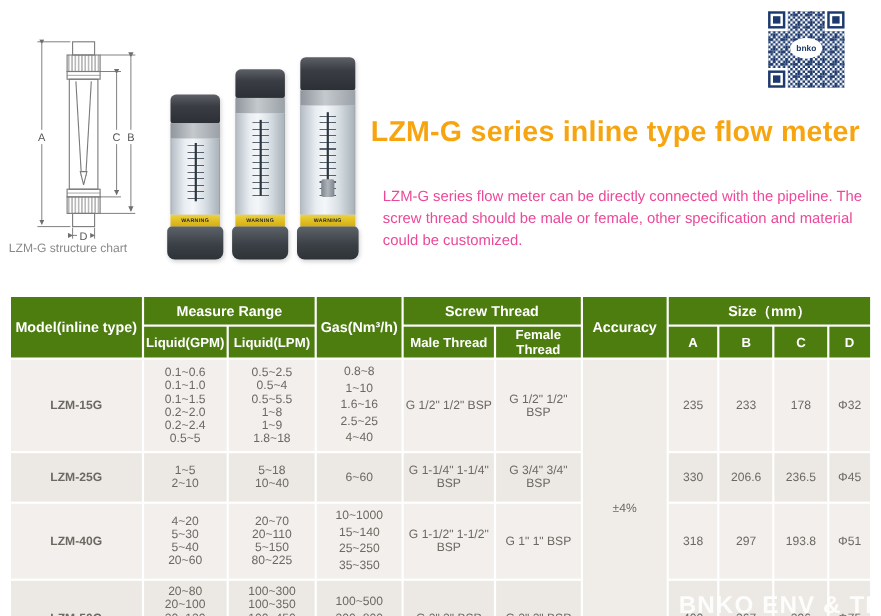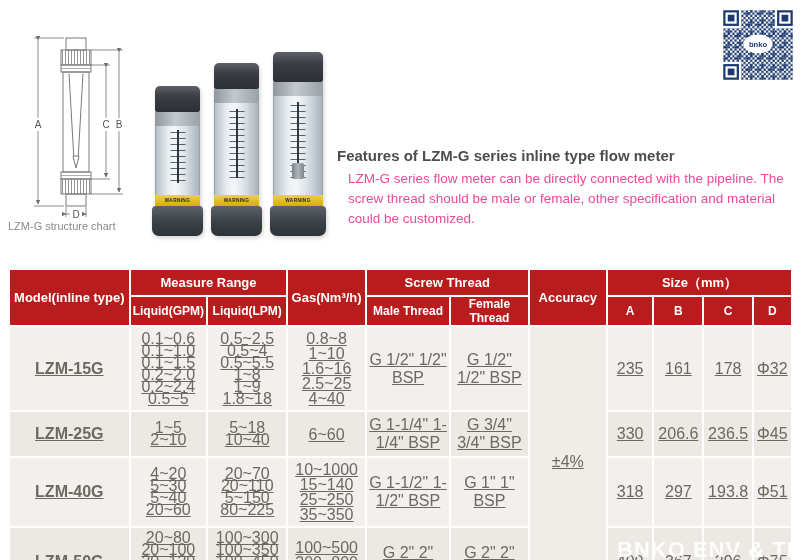--- a/index.html
+++ b/index.html
@@ -31,37 +31,37 @@
     background:repeating-linear-gradient(to bottom,rgba(40,52,64,.75) 0 1px,transparent 1px 6px); }
   .m-float { position:absolute; left:50%; transform:translateX(-50%); bottom:16%; width:12px; height:16px;
     background:linear-gradient(90deg,#7d858c,#aeb5ba,#7d858c); border-radius:2px; }
   .m-warn { height:11px; background:linear-gradient(180deg,#edd23f,#d4ae0e); overflow:hidden; text-align:center; }
   .m-warn span { display:block; font-size:7px; line-height:11px; font-weight:bold; color:#23272b;
     transform:scale(.68); letter-spacing:.5px; }
   .m-base { height:30px; margin:0 -3px; background:linear-gradient(180deg,#5c6269 0%,#3b4046 55%,#2e3338 100%);
     border-radius:4px 4px 7px 7px; }
 
   
-  .qr { position:absolute; left:721px; top:8px; width:74px; height:74px; }
+  .qr { position:absolute; left:696px; top:8px; width:74px; height:74px; }
   .qr svg { display:block; width:74px; height:74px; }
 
   
   .title { position:absolute; left:337px; top:104px; width:460px; font-size:26px; font-weight:bold;
     color:#F6A511; letter-spacing:.2px; }
   .features-heading { position:absolute; left:337px; top:147px; width:460px; font-size:15px; font-weight:bold; color:#4d4d4d; }
   .features-body { position:absolute; left:348px; top:169px; width:460px; font-size:13.5px; line-height:20px; color:#ec4899; }
 
   
   .tech-heading { position:absolute; left:8px; top:243px; font-size:14.5px; font-weight:bold; color:#4d4d4d; }
   table.spec { position:absolute; left:8px; top:268px; width:785px; table-layout:fixed;
     border-collapse:separate; border-spacing:2px; background:#fff; }
-  table.spec th { background:#b91c1c; color:#fff; font-weight:bold; vertical-align:middle; text-align:center; }
+  table.spec th { background:#4d7c0f; color:#fff; font-weight:bold; vertical-align:middle; text-align:center; }
   .h1 th { font-size:13px; height:25px; }
   .h2 th { font-size:12px; height:21px; }
-  table.spec td { vertical-align:middle; text-align:center; color:#6c6862; font-size:16px; padding:4px 2px;text-decoration:underline; }
+  table.spec td { vertical-align:middle; text-align:center; color:#6c6862; font-size:11px; padding:4px 2px; }
   tbody tr:nth-child(odd) td { background:#F2EFEC; }
   tbody tr:nth-child(even) td { background:#ECE9E5; }
   td.acc { background:#F0EDE9 !important; font-size:11px; }
   td.model { font-weight:bold; font-size:12.5px; color:#4e4b48; }
   td.lines { white-space:pre-line; line-height:12px; }
   td.loose { line-height:15px;margin-left:36px; }
   td.thread { font-size:10.5px; padding:4px 6px; }
   tr.r1 { height:70px; } tr.r2 { height:44px; } tr.r3 { height:60px; } tr.r4 { height:66px; }
 
   .watermark { position:absolute; left:617px; top:537px; font-size:22px; font-weight:bold;
@@ -193,21 +193,21 @@
           <rect x="27" y="3" width="3" height="3" fill="#1D3A6E"></rect>
         <rect x="1" y="25" width="7" height="7" fill="#1D3A6E"></rect>
           <rect x="2" y="26" width="5" height="5" fill="#fff"></rect>
           <rect x="3" y="27" width="3" height="3" fill="#1D3A6E"></rect>
       </g>
       <ellipse cx="16.5" cy="16" rx="6.5" ry="4.2" fill="#fff"></ellipse>
       <text x="16.5" y="17.3" text-anchor="middle" font-size="3.4" font-weight="bold" fill="#1D3A6E" font-family="Liberation Sans, sans-serif">bnko</text>
     </svg>
   </div>
 
-  <h2 class="features-heading">Features of LZM-G series inline type flow meter</h2>
+  <h1 class="title">LZM-G series inline type flow meter</h1>
   <p class="features-body">LZM-G series flow meter can be directly connected with the pipeline. The screw thread should be male or female, other specification and material could be customized.</p>
 
 
   <table class="spec">
     <colgroup>
       <col style="width:118px">
         <col style="width:75px">
         <col style="width:78px">
         <col style="width:76px">
       <col style="width:82px">
@@ -255,21 +255,21 @@
 1.8~18</td>
         <td class="lines loose">0.8~8
 1~10
 1.6~16
 2.5~25
 4~40</td>
         <td class="thread">G 1/2" 1/2" BSP</td>
         <td class="thread">G 1/2" 1/2" BSP</td>
         <td class="acc" rowspan="4">±4%</td>
         <td class="sz">235</td>
-        <td class="sz">161</td>
+        <td class="sz">233</td>
         <td class="sz">178</td>
         <td class="sz">Φ32</td>
       </tr>
       <tr class="r2">
         <td class="model">LZM-25G</td>
         <td class="lines">1~5
 2~10</td>
         <td class="lines">5~18
 10~40</td>
         <td class="lines loose">6~60</td>

